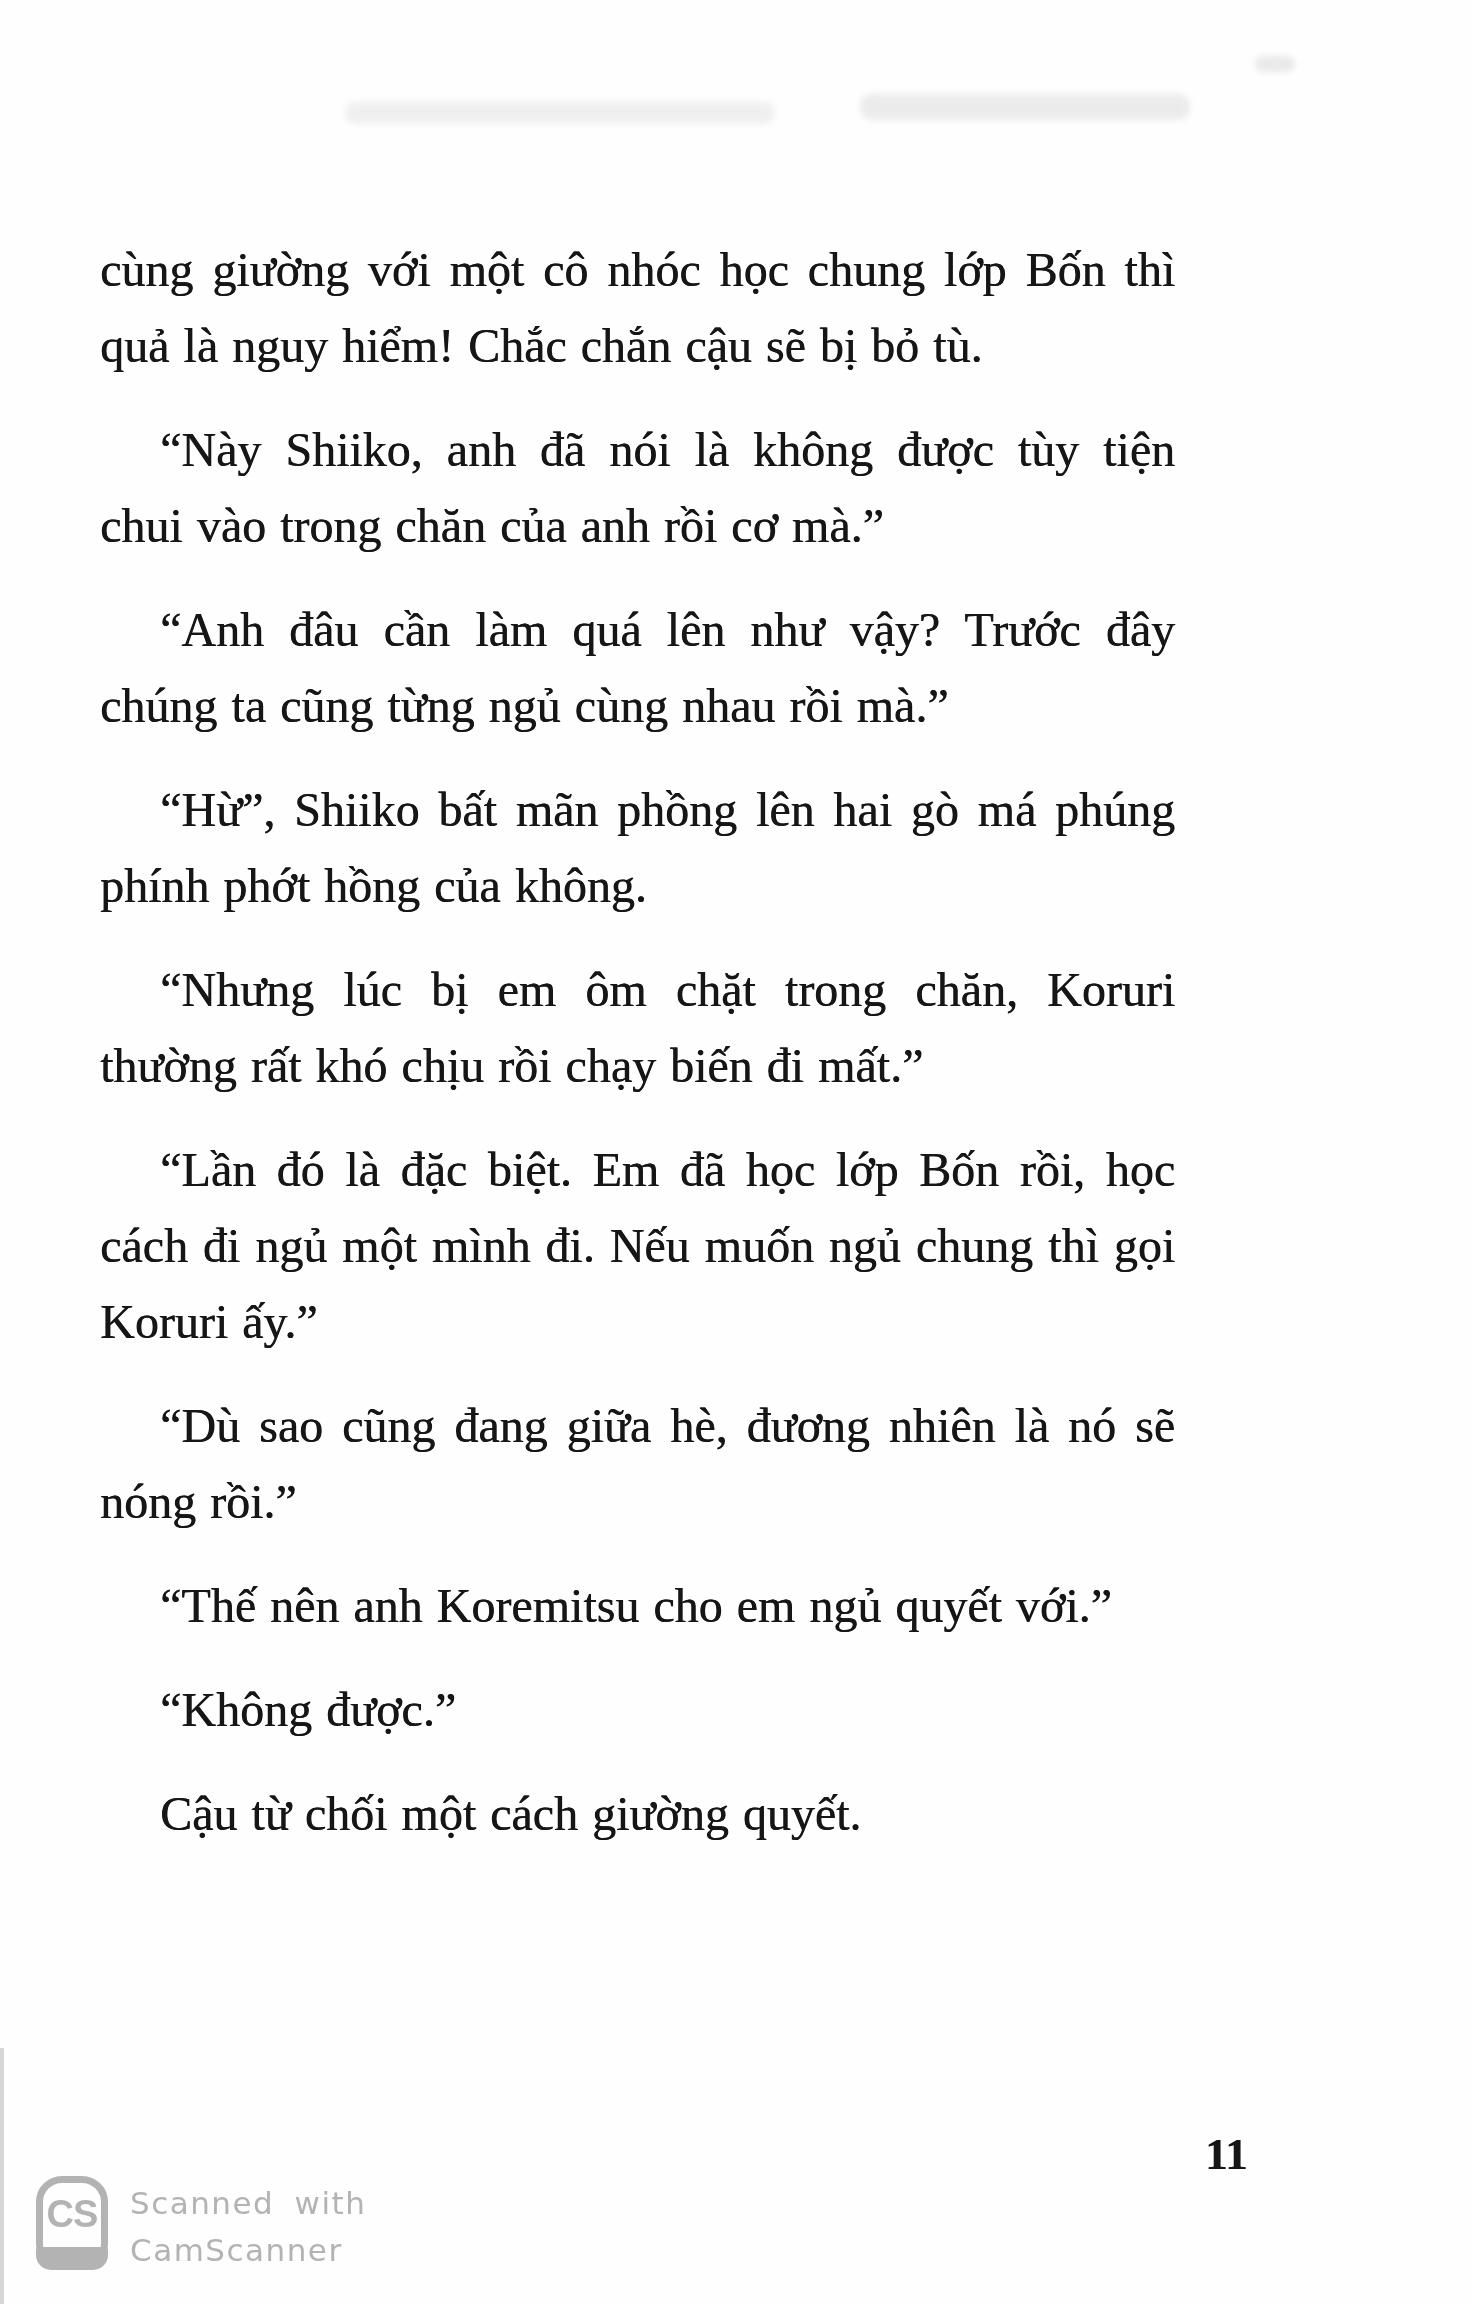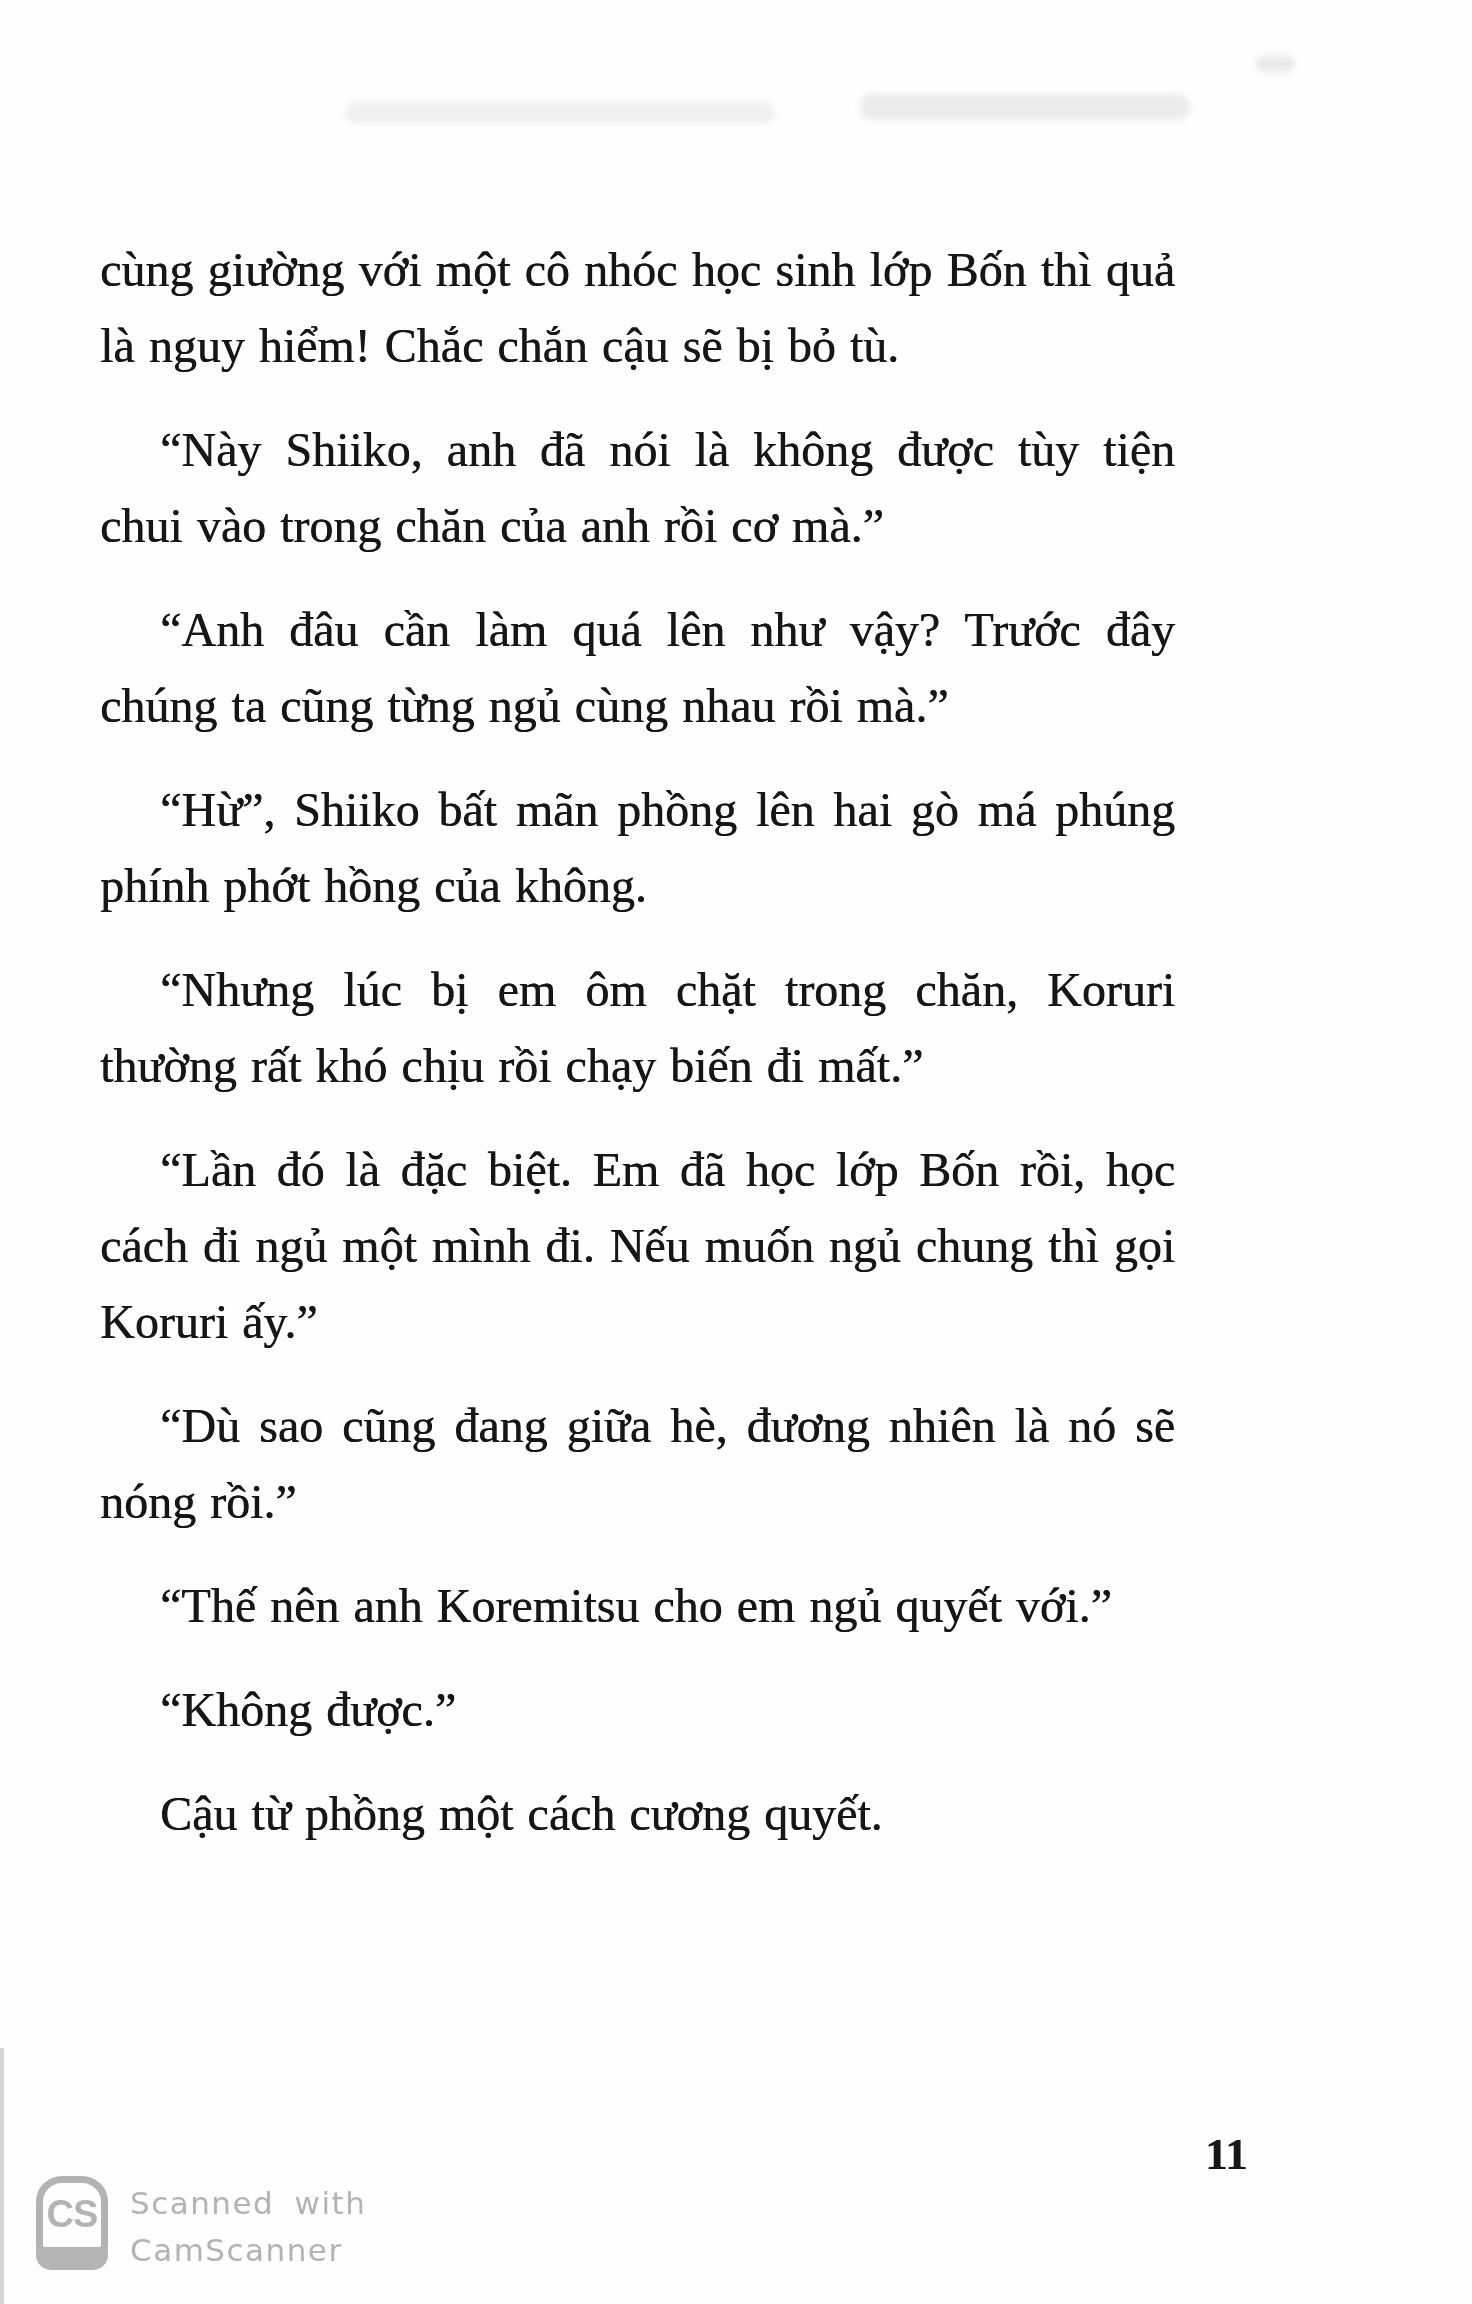--- a/index.html
+++ b/index.html
@@ -114,30 +114,30 @@
 <body>
 
 <div class="scan-page">
 
   <div class="artifact a1"></div>
   <div class="artifact a2"></div>
   <div class="artifact a3"></div>
   <div class="edge-line"></div>
 
   <main class="text-block">
-    <p class="para no-indent">cùng giường với một cô nhóc học sinh lớp Bốn thì quả là nguy hiểm! Chắc chắn cậu sẽ bị bỏ tù.</p>
+    <p class="para no-indent">cùng giường với một cô nhóc học chung lớp Bốn thì quả là nguy hiểm! Chắc chắn cậu sẽ bị bỏ tù.</p>
     <p class="para">“Này Shiiko, anh đã nói là không được tùy tiện chui vào trong chăn của anh rồi cơ mà.”</p>
     <p class="para">“Anh đâu cần làm quá lên như vậy? Trước đây chúng ta cũng từng ngủ cùng nhau rồi mà.”</p>
     <p class="para">“Hừ”, Shiiko bất mãn phồng lên hai gò má phúng phính phớt hồng của không.</p>
     <p class="para">“Nhưng lúc bị em ôm chặt trong chăn, Koruri thường rất khó chịu rồi chạy biến đi mất.”</p>
     <p class="para">“Lần đó là đặc biệt. Em đã học lớp Bốn rồi, học cách đi ngủ một mình đi. Nếu muốn ngủ chung thì gọi Koruri ấy.”</p>
     <p class="para">“Dù sao cũng đang giữa hè, đương nhiên là nó sẽ nóng rồi.”</p>
     <p class="para">“Thế nên anh Koremitsu cho em ngủ quyết với.”</p>
     <p class="para">“Không được.”</p>
-    <p class="para">Cậu từ phồng một cách cương quyết.</p>
+    <p class="para">Cậu từ chối một cách giường quyết.</p>
   </main>
 
   <div class="page-number">11</div>
 
   <div class="watermark">
     <div class="cs-logo">
       <div class="cs-box">CS</div>
       <div class="cs-bar"></div>
     </div>
     <div class="wm-text">

